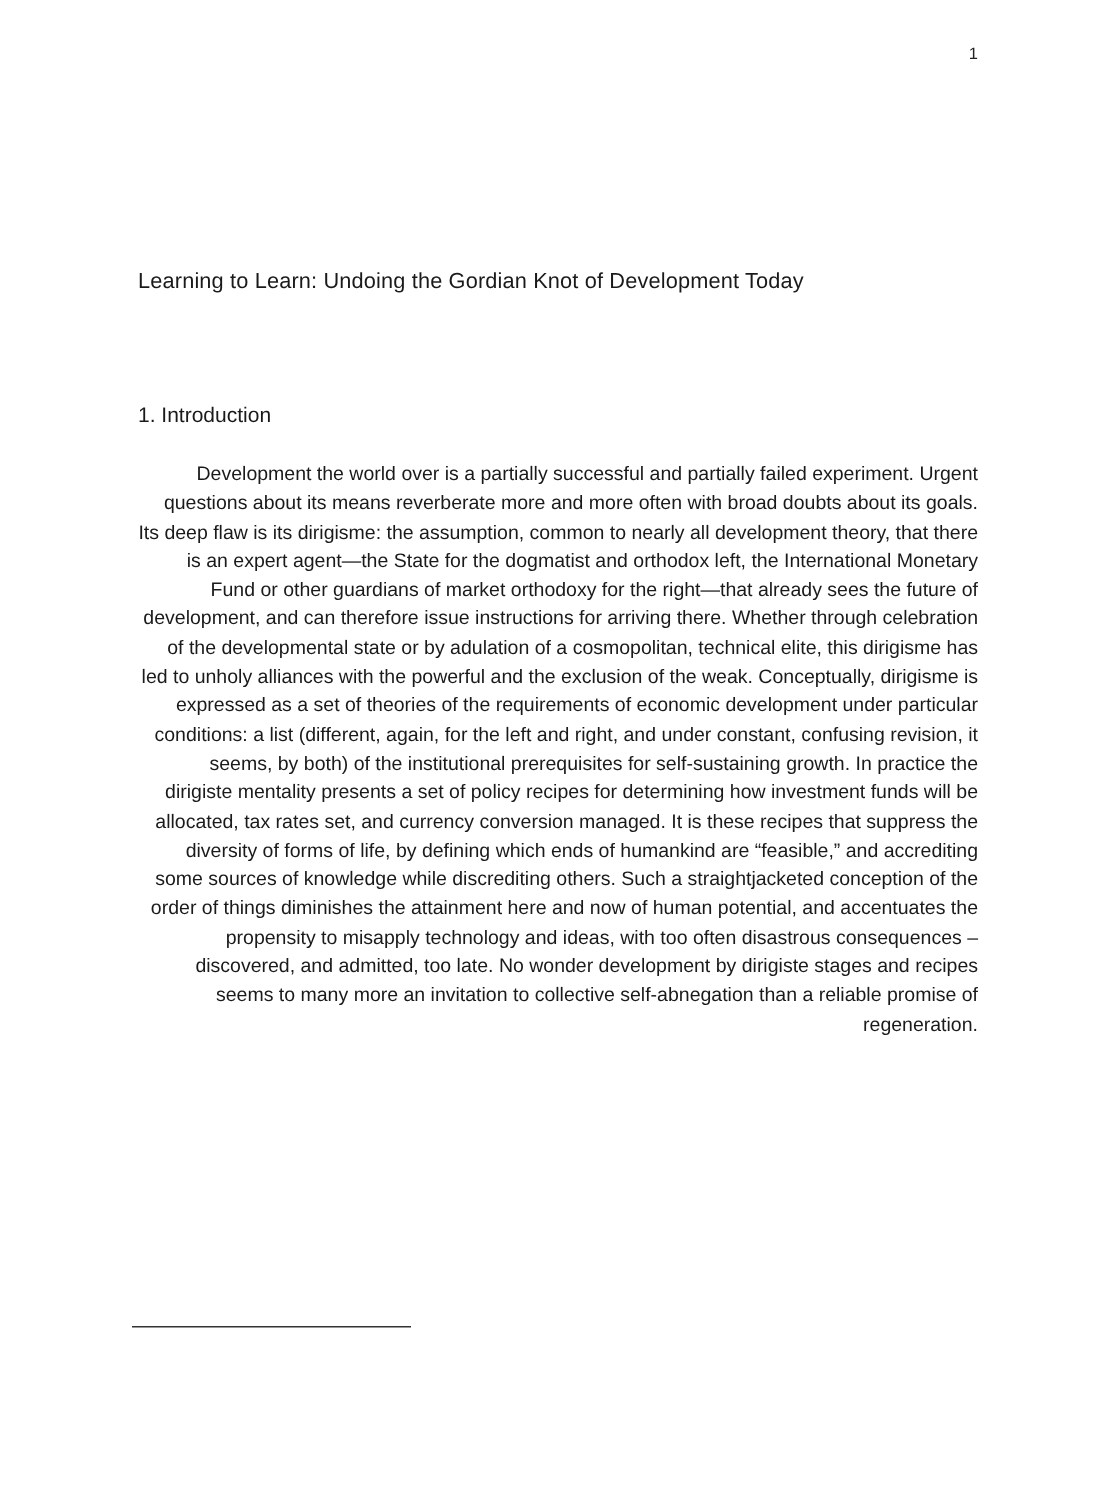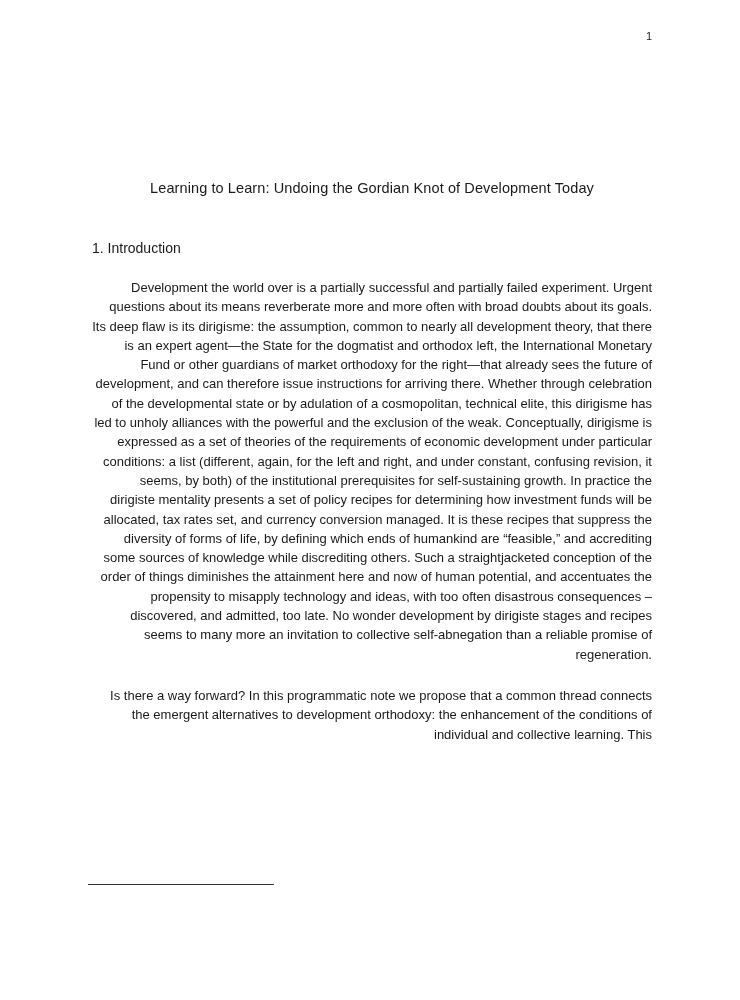--- a/index.html
+++ b/index.html
@@ -30,40 +30,39 @@
     color: #222;
   }
   .content {
     position: absolute;
     left: 92px;
     right: 88px;
     top: 180px;
   }
   .paper-title {
     font-size: 14.5px;
-    text-align: center;
     letter-spacing: 0.1px;
     margin: 0 0 0 0;
     font-weight: normal;
     color: #1a1a1a;
   }
   .authors {
     font-size: 13px;
     text-align: center;
     margin-top: 48px;
     color: #1a1a1a;
   }
   .authors sup {
     font-size: 8.5px;
     vertical-align: super;
     line-height: 0;
   }
   .section-heading {
     font-size: 14px;
-    margin-top: 44px;
+    margin-top: 72px;
     margin-bottom: 0;
     font-weight: normal;
     color: #1a1a1a;
   }
   .body-para {
     font-size: 13px;
     line-height: 19.3px;
     margin: 22px 0 0 0;
     text-align: right;
     color: #1a1a1a;
@@ -102,21 +101,20 @@
 
   <div class="content">
 
     <h1 class="paper-title">Learning to Learn: Undoing the Gordian Knot of Development Today</h1>
 
 
     <h2 class="section-heading">1. Introduction</h2>
 
     <p class="body-para">Development the world over is a partially successful and partially failed experiment.  Urgent questions about its means reverberate more and more often with broad doubts about its goals. Its deep flaw is its dirigisme: the assumption, common to nearly all development theory, that there is an expert agent—the State for the dogmatist and orthodox left, the International Monetary Fund or other guardians of market orthodoxy for the right—that already sees the future of development, and can therefore issue instructions for arriving there.   Whether through celebration of the developmental state or by adulation of a cosmopolitan, technical elite, this dirigisme has led to unholy alliances with the powerful and the exclusion of the weak.  Conceptually, dirigisme is expressed as a set of theories of the requirements of economic development under particular conditions: a list (different, again, for the left and right, and under constant, confusing revision, it seems, by both) of the institutional prerequisites for self-sustaining growth.  In practice the dirigiste mentality presents a set of policy recipes for determining how investment funds will be allocated, tax rates set, and currency conversion managed. It is these recipes that suppress the diversity of forms of life, by defining which ends of humankind are “feasible,” and accrediting some sources of knowledge while discrediting others.  Such a straightjacketed conception of the order of things diminishes the attainment here and now of human potential, and accentuates the propensity to misapply technology and ideas, with too often disastrous consequences – discovered, and admitted, too late.  No wonder development by dirigiste stages and recipes seems to many more an invitation to collective self-abnegation than a reliable promise of regeneration.</p>
 
-    <p class="body-para">Is there a way forward? In this programmatic note we propose that a common thread connects the emergent alternatives to development orthodoxy:  the enhancement of the conditions of individual and collective learning. This</p>
 
   </div>
 
   <div class="footnote-rule"></div>
 
   <div class="footnotes">
   </div>
 
 </div>
 

